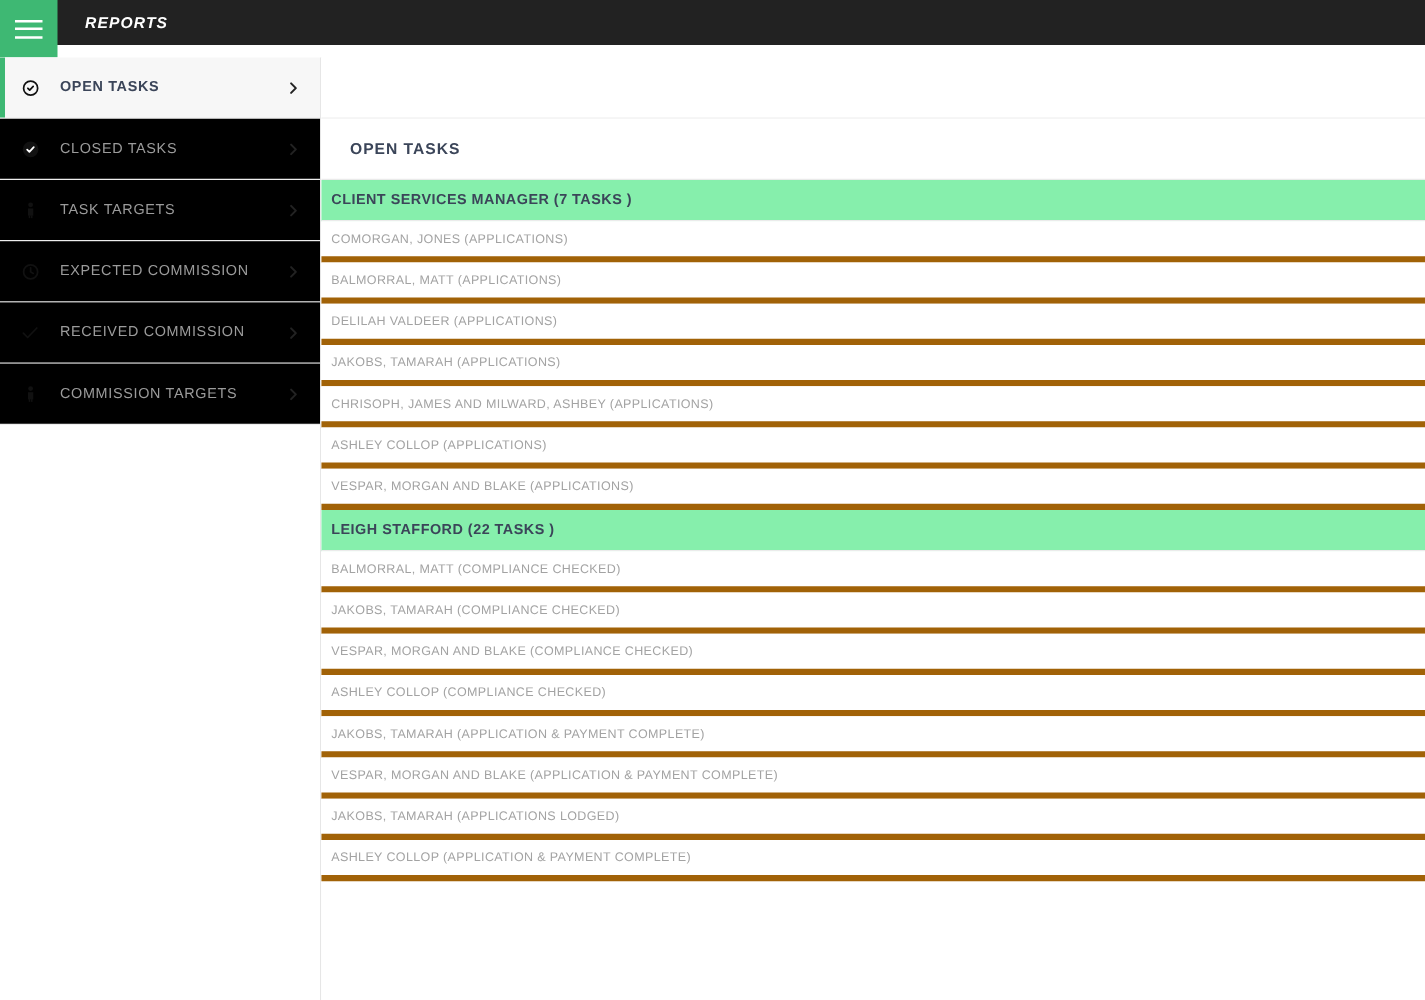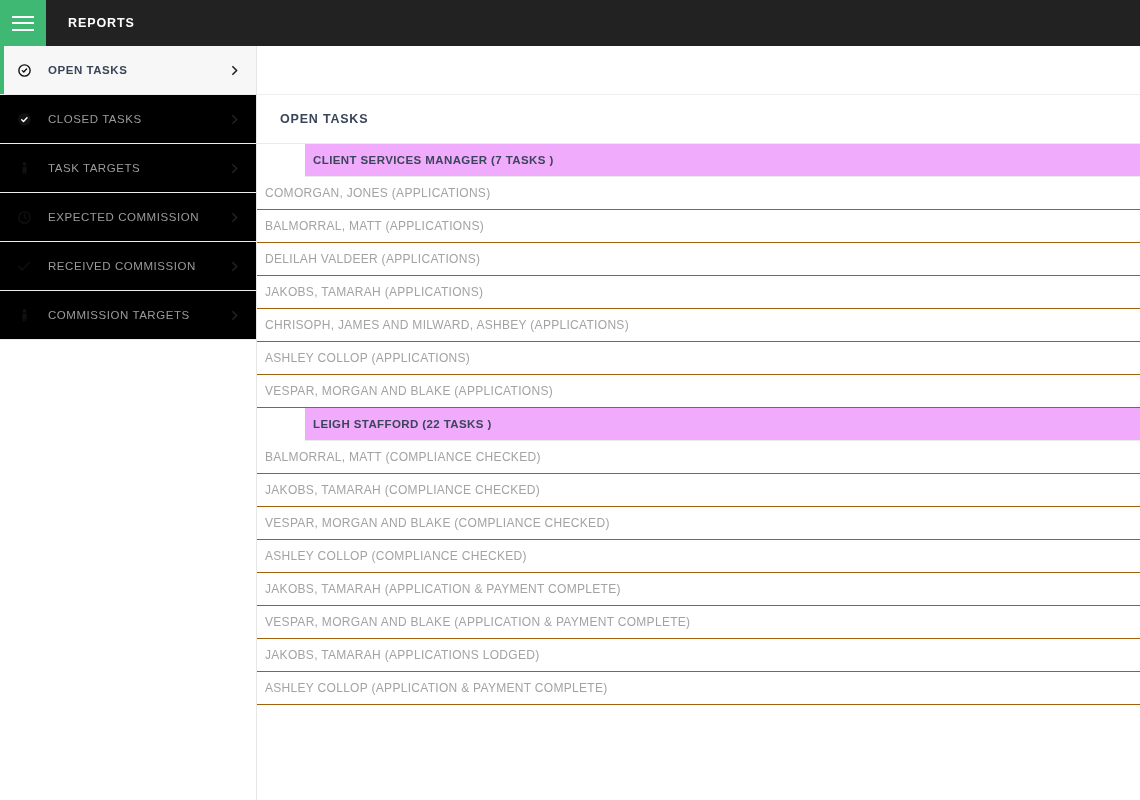--- a/index.html
+++ b/index.html
@@ -5,22 +5,22 @@
   * { margin:0; padding:0; box-sizing:border-box; }
   html, body {
     width:1140px; height:800px;
     background:#ffffff;
     font-family:"Liberation Sans", sans-serif;
     overflow:hidden;
   }
 
   
   .topbar {
-    position:absolute; top:0; left:0; width:1140px; height:46px;
-    background:#222222; display:flex; align-items:stretch;
+    position:absolute; top:0; left:0; width:1140px; height:36px;
+    background:#222222; display:flex; align-items:stretch;font-style:italic;
   }
   .menu-btn {
     width:46px; height:46px; background:#3eb873;
     display:flex; align-items:center; justify-content:center;
     cursor:pointer; flex:0 0 46px;
   }
   .hamburger { width:22px; height:15px; display:flex; flex-direction:column; justify-content:space-between; }
   .hamburger span { display:block; height:2px; width:100%; background:#ffffff; border-radius:0; }
   .topbar-title {
     display:flex; align-items:center;
@@ -87,32 +87,32 @@
   }
   .panel-title {
     font-size:12.5px; font-weight:bold; letter-spacing:0.8px;
     color:#3b4559; text-transform:uppercase;
   }
 
   .group-header {
     height:33px;
     display:flex; align-items:center;
     padding-left:8px;
-    background:#f0abfc;
+    background:#86efac;
     border-bottom:1px solid #ebebeb;
     font-size:11.5px; font-weight:bold; letter-spacing:0.4px;
-    color:#3b4559; text-transform:uppercase;margin-left:48px;
+    color:#3b4559; text-transform:uppercase;
   }
   .task-row {
     height:33px;
     display:flex; align-items:center;
     padding-left:8px;
     background:#ffffff;
-    border-bottom:1px solid #a16207;
-    font-size:12px; letter-spacing:0.3px;
+    border-bottom:5px solid #a16207;
+    font-size:10px; letter-spacing:0.3px;
     color:#a3a3a3; text-transform:uppercase;
     cursor:pointer;
   }
 </style>
 </head>
 <body>
 
 <div class="topbar">
   <div class="menu-btn">
     <span class="hamburger">

